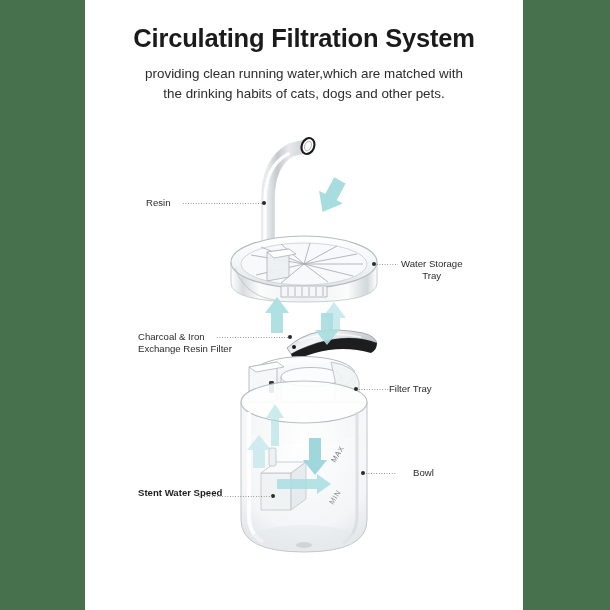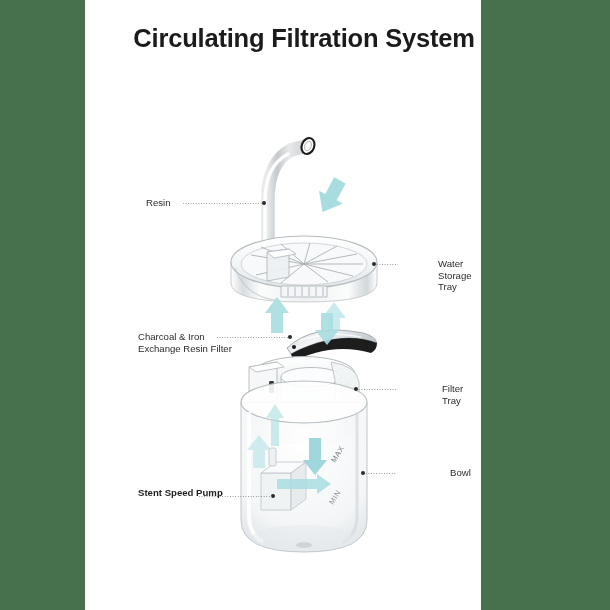--- a/index.html
+++ b/index.html
@@ -5,21 +5,21 @@
   html,body{margin:0;padding:0;}
   body{
     width:610px;height:610px;
     background:#47704c;
     font-family:"Liberation Sans", sans-serif;
     overflow:hidden;
   }
   #stage{position:relative;width:610px;height:610px;}
 
   .page{
-    position:absolute;left:85px;top:0;width:396px;height:610px;
+    position:absolute;left:85px;top:0;width:438px;height:610px;
     background:#ffffff;
     overflow:hidden;
   }
 
   .title{
     position:absolute;left:0;top:24px;width:438px;
     text-align:center;
     font-size:25.5px;font-weight:bold;color:#1b1b1b;
     letter-spacing:-0.2px;
   }
@@ -27,21 +27,21 @@
     position:absolute;left:14px;top:64px;width:410px;
     text-align:center;
     font-size:13.4px;line-height:20px;color:#2c2c2c;
   }
   .subtitle div{white-space:nowrap;}
 
   
   .lbl{position:absolute;font-size:9.6px;color:#2b2b2b;line-height:11.6px;}
   .lbl.bold{font-weight:bold;color:#1f1f1f;}
   .lbl.sub{color:#a6a6a6;font-size:8.6px;line-height:11px;font-weight:normal;}
-  .lbl-right{text-align:left;margin-left:37px;}
+  .lbl-right{text-align:center;}
   .lbl-left{text-align:left;}
 
   
   .leader{
     position:absolute;height:1px;
     background-image:radial-gradient(circle, #8d8d8d 0.6px, transparent 0.7px);
     background-size:2.6px 1px;
     background-repeat:repeat-x;
   }
   .dot{
@@ -56,20 +56,24 @@
 </style>
 </head>
 <body>
 
 <div id="stage">
 
   <div class="page">
 
     <div class="title">Circulating Filtration System</div>
 
+    <div class="subtitle">
+      <div>providing clean running water,which are matched with</div>
+      <div>the drinking habits of cats, dogs and other pets.</div>
+    </div>
 
     <svg class="illus" viewBox="0 0 438 610">
       <defs>
         <linearGradient id="glass" x1="0" y1="0" x2="1" y2="0">
           <stop offset="0%" stop-color="#ffffff"></stop>
           <stop offset="8%" stop-color="#d9dde0"></stop>
           <stop offset="20%" stop-color="#fbfcfc"></stop>
           <stop offset="50%" stop-color="#eef1f2"></stop>
           <stop offset="80%" stop-color="#fbfcfc"></stop>
           <stop offset="93%" stop-color="#d2d7da"></stop>
@@ -243,30 +247,30 @@
 
     <div class="lbl lbl-left" style="left:53px;top:331px;">
       <div>Charcoal &amp; Iron</div>
       <div>Exchange Resin Filter</div>
     </div>
     <div class="leader" style="left:131px;top:337px;width:74px;"></div>
     <div class="dot" style="left:203px;top:335px;"></div>
 
     <div class="dot" style="left:269px;top:387px;"></div>
     <div class="leader" style="left:273px;top:389px;width:38px;"></div>
-    <div class="lbl lbl-right" style="left:320px;top:383px;">
+    <div class="lbl lbl-right" style="left:304px;top:383px;">
       <div>Filter Tray</div>
     </div>
 
     <div class="dot" style="left:276px;top:471px;"></div>
     <div class="leader" style="left:280px;top:473px;width:31px;"></div>
     <div class="lbl lbl-right" style="left:328px;top:467px;">
       <div>Bowl</div>
     </div>
 
     <div class="dot" style="left:186px;top:494px;"></div>
     <div class="leader" style="left:113px;top:496px;width:74px;"></div>
     <div class="lbl lbl-left bold" style="left:53px;top:487px;">
-      <div>Stent Speed Pump</div>
+      <div>Stent Water Speed</div>
     </div>
 
   </div>
 </div>
 
 </body></html>

